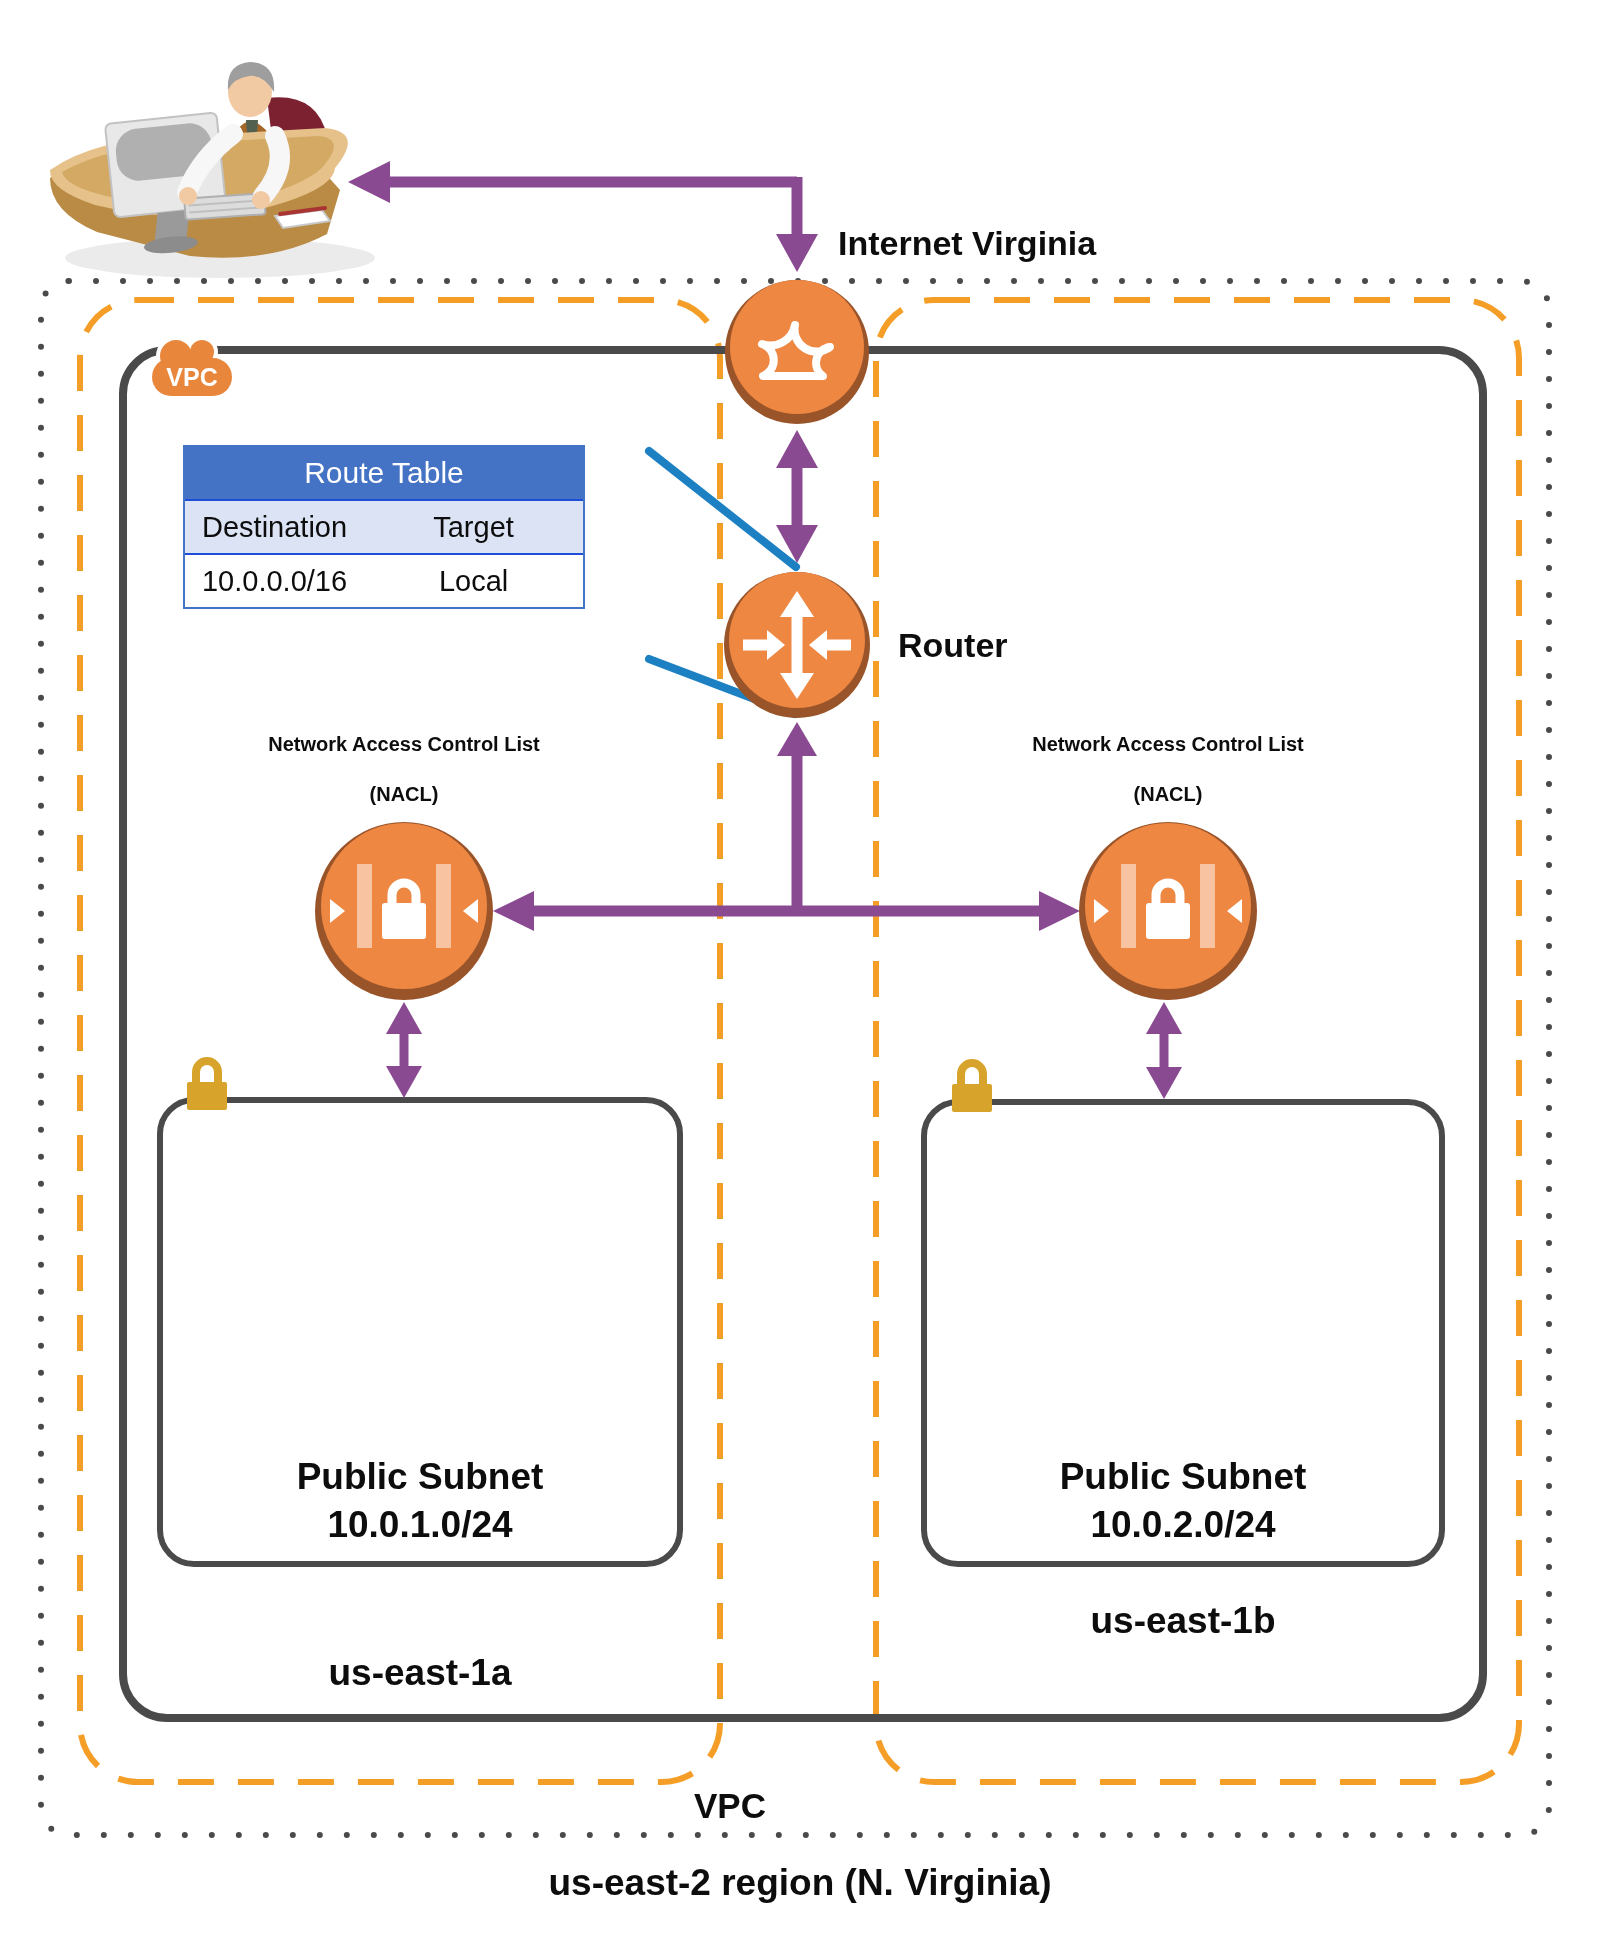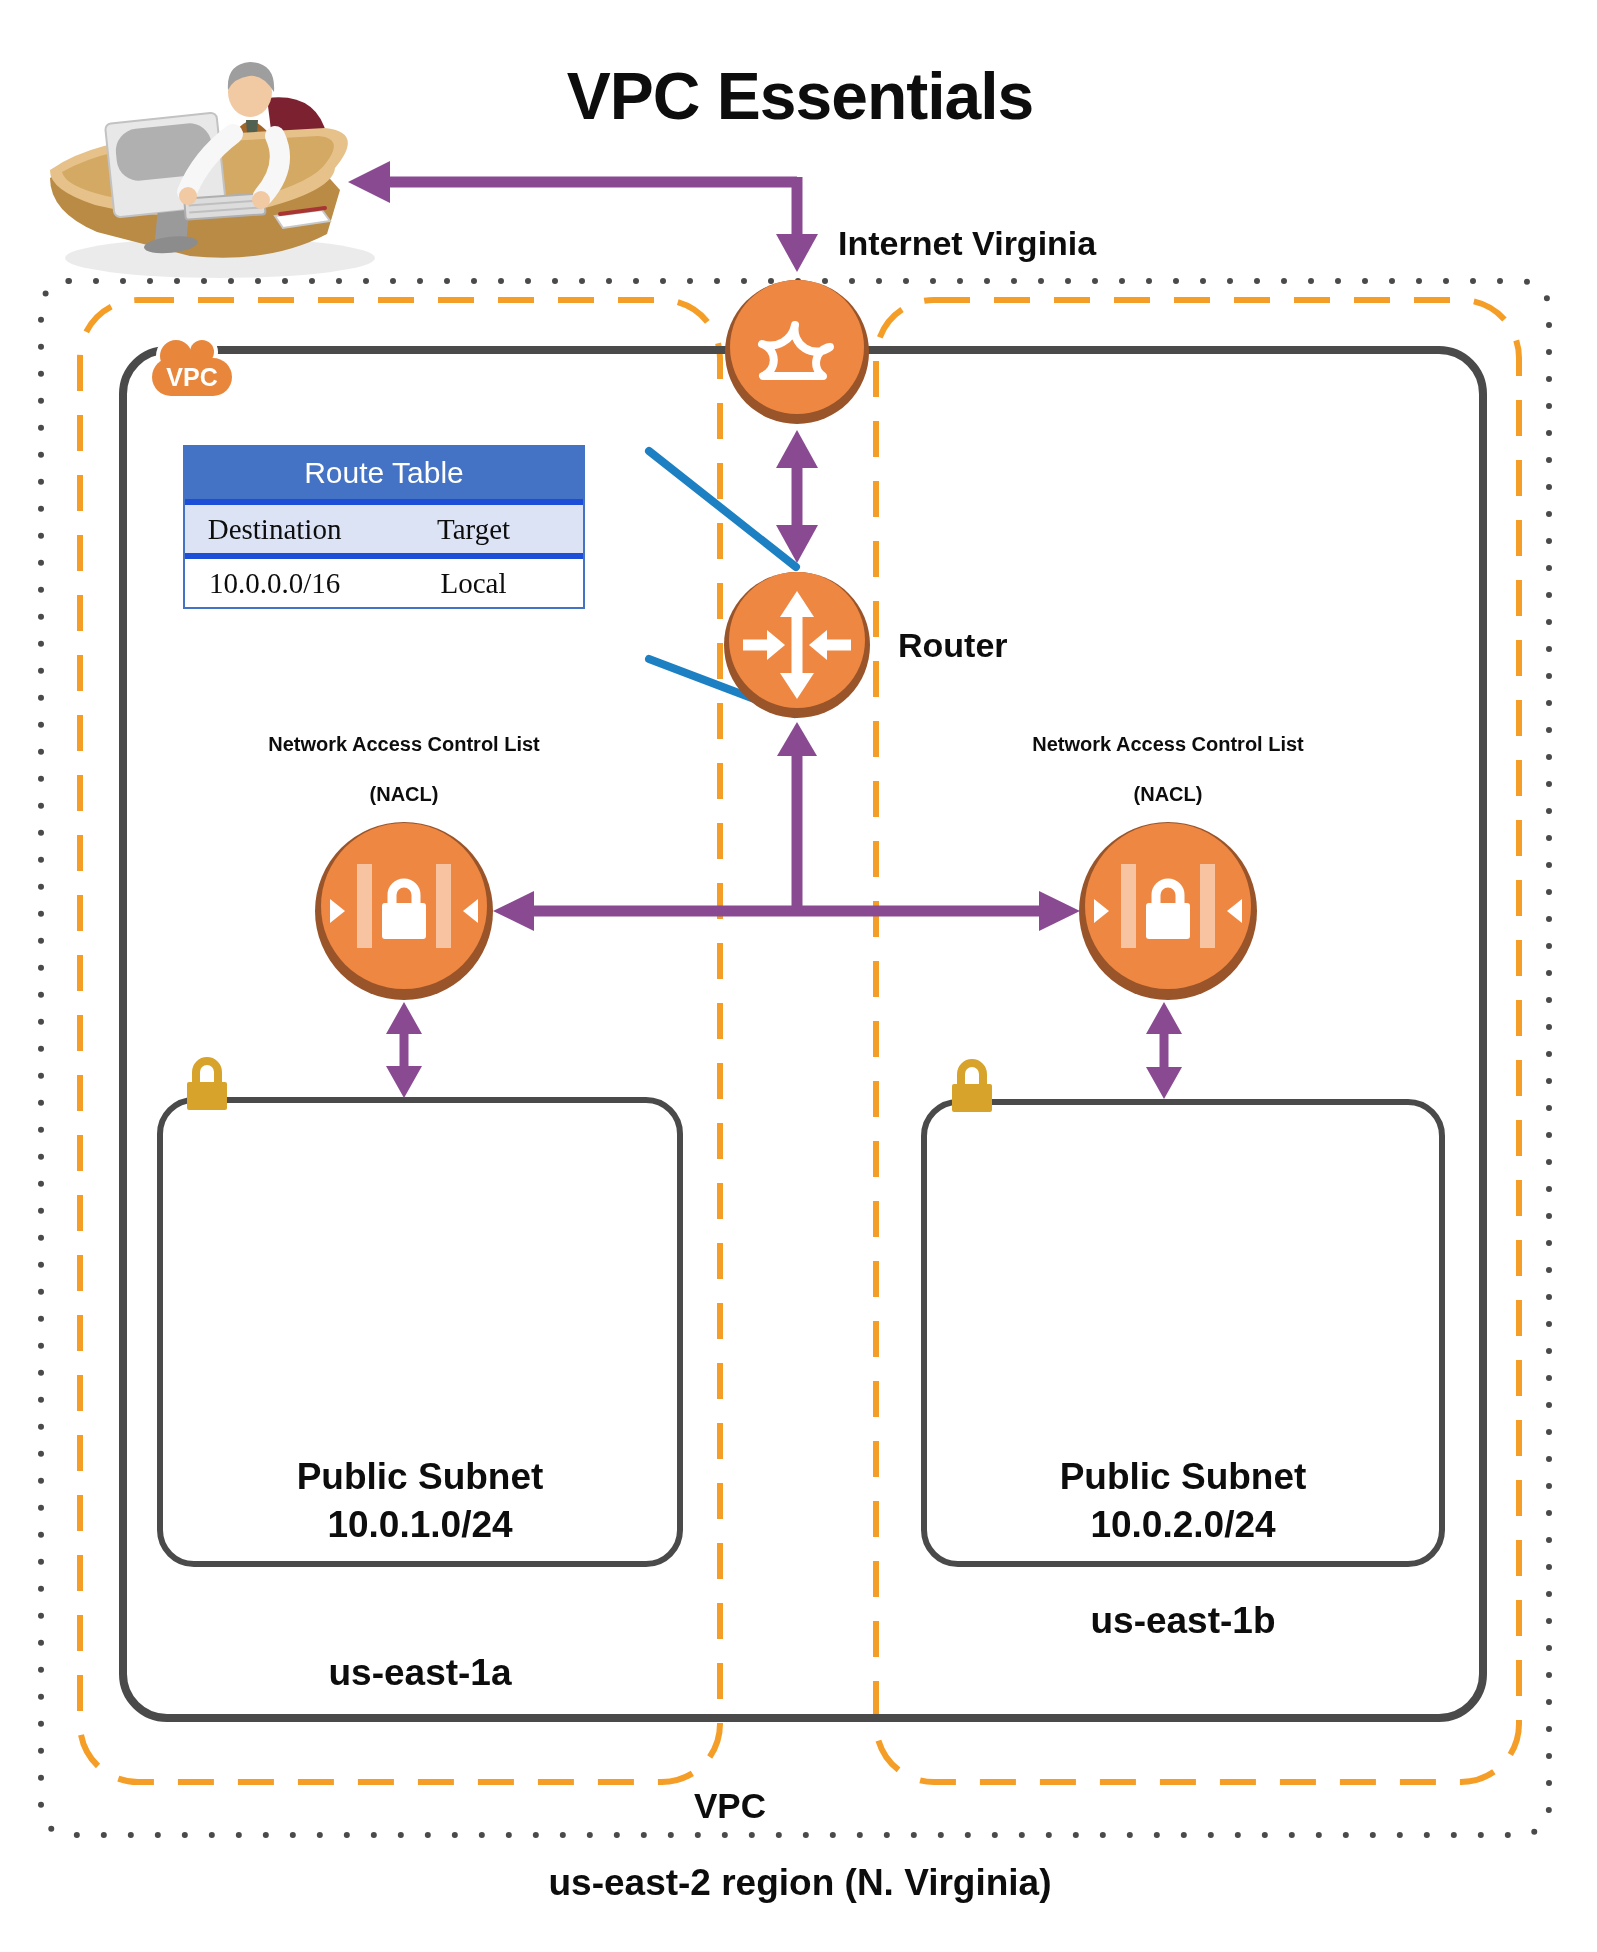--- a/index.html
+++ b/index.html
@@ -16,21 +16,21 @@
   .subnet-label{font-size:37px;line-height:48px;}
   .az-label,.region-label{font-size:37px;}
   .vpc-label{font-size:35px;}
   
   .route-table{
     position:absolute;left:183px;top:445px;width:402px;
     border:2px solid #4472C4;box-sizing:border-box;
     font-size:29px;background:#fff;
   }
   .rt-row{display:grid;grid-template-columns:45% 55%;height:54px;
-    align-items:center;border-top:6px solid #1d4ed8;box-sizing:border-box;font-family:Liberation Serif, serif;}
+    align-items:center;border-top:2px solid #1d4ed8;box-sizing:border-box;}
   .rt-header{display:flex;align-items:center;justify-content:center;height:52px;
     background:#4472C4;color:#fff;font-size:30px;border-top:none;}
   .rt-alt{background:#DCE3F5;}
   .rt-cell{text-align:center;}
   .svg-badge-text{font-family:"Liberation Sans",sans-serif;font-weight:bold;font-size:25px;fill:#ffffff;}
 </style>
 </head>
 <body>
 
 <div class="stage">
@@ -187,21 +187,20 @@
       <path d="M198 94 Q166 118 152 152" stroke="#F7F7F7" stroke-width="20" fill="none" stroke-linecap="round"></path>
       <path d="M240 96 Q254 126 228 156" stroke="#F7F7F7" stroke-width="20" fill="none" stroke-linecap="round"></path>
       <circle cx="153" cy="156" r="9" fill="#F1C9A3"></circle>
       <circle cx="226" cy="160" r="9" fill="#F1C9A3"></circle>
 
       <polygon points="240,176 287,170 295,181 248,188" fill="#ffffff" stroke="#C8C8C8" stroke-width="2"></polygon>
       <line x1="245" y1="174" x2="290" y2="168" stroke="#A83434" stroke-width="4" stroke-linecap="round"></line>
     </g>
   </svg>
 
-  <div class="label page-title centered" style="left:800px;top:58px;">VPC Essentials</div>
 
   <div class="label big-label" style="left:838px;top:224px;">Internet Virginia</div>
 
   <div class="label big-label" style="left:898px;top:626px;">Router</div>
 
   <div class="label nacl-label centered" style="left:404px;top:719px;">
     <div>Network Access Control List</div>
     <div>(NACL)</div>
   </div>
   <div class="label nacl-label centered" style="left:1168px;top:719px;">

